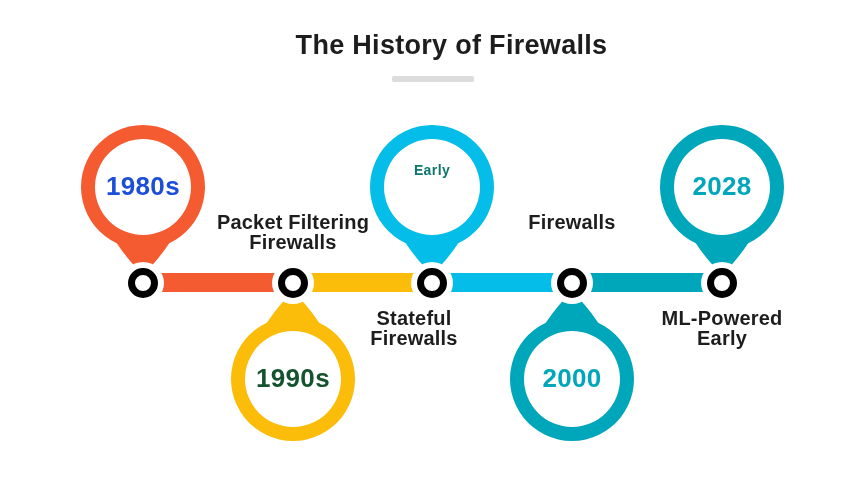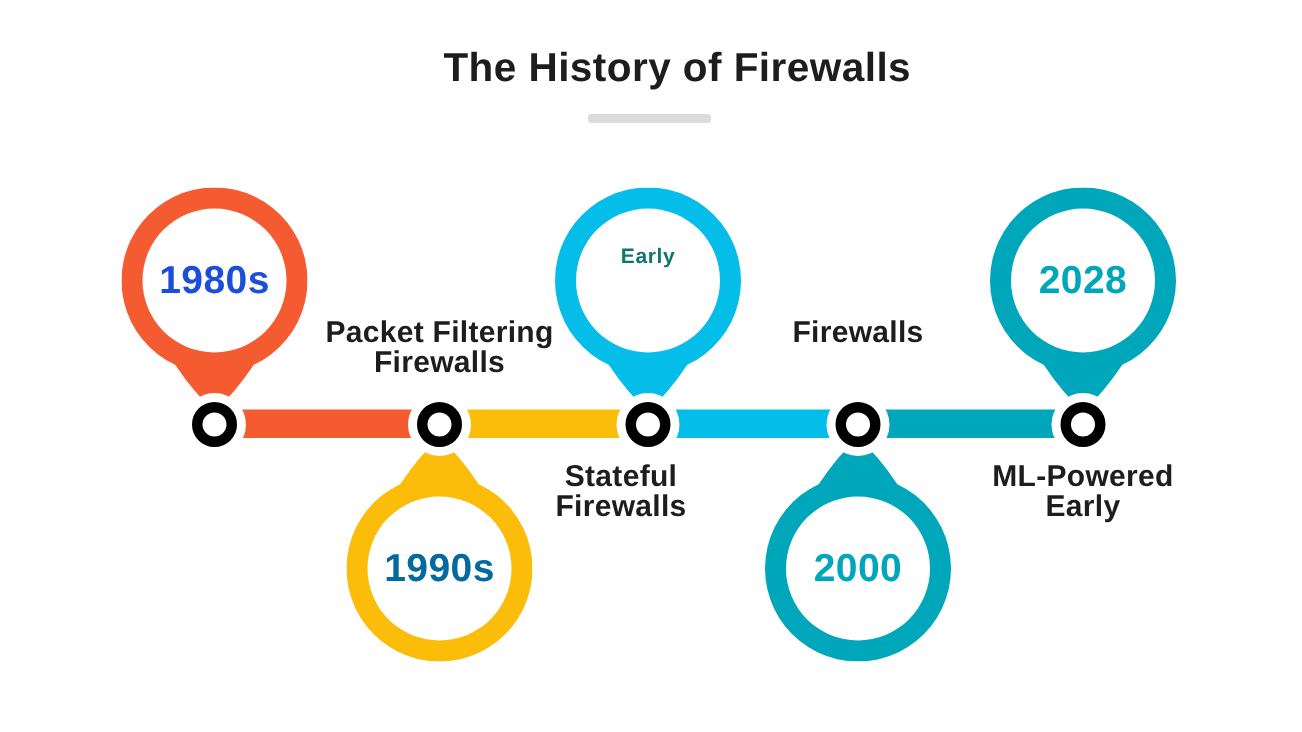--- a/index.html
+++ b/index.html
@@ -10,21 +10,21 @@
   .title{
     position:absolute;top:30px;left:0;right:0;text-align:center;
     font-size:27px;font-weight:700;color:#1d1d1d;letter-spacing:.3px;padding-left:35px;
   }
   .title-underline{
     position:absolute;left:392px;top:76px;width:82px;height:6px;
     background:#dcdcdc;border-radius:2px;
   }
   
   .f-orange{fill:#F55B31}.f-yellow{fill:#FBBD0A}.f-cyan{fill:#04BDE8}.f-teal{fill:#00A7BB}
-  .t-orange{color:#1d4ed8}.t-yellow{color:#0369a1}.t-cyan{color:#0f766e}.t-teal{color:#00A7BB}
+  .t-orange{color:#1d4ed8}.t-yellow{color:#14532d}.t-cyan{color:#0f766e}.t-teal{color:#00A7BB}
   .bg-orange{background:#F55B31}.bg-yellow{background:#FBBD0A}.bg-cyan{background:#04BDE8}.bg-teal{background:#00A7BB}
   .b-orange{border-color:#F55B31}.b-yellow{border-color:#FBBD0A}.b-cyan{border-color:#04BDE8}.b-teal{border-color:#00A7BB}
 
   .bar{position:absolute;top:273px;height:19px;z-index:1;}
   .node{
     position:absolute;top:268px;width:30px;height:30px;box-sizing:border-box;
     border:7px solid;border-radius:50%;background:#fff;
     box-shadow:0 0 0 6px #fff;z-index:3;
   }
   .pin{position:absolute;z-index:2;}

